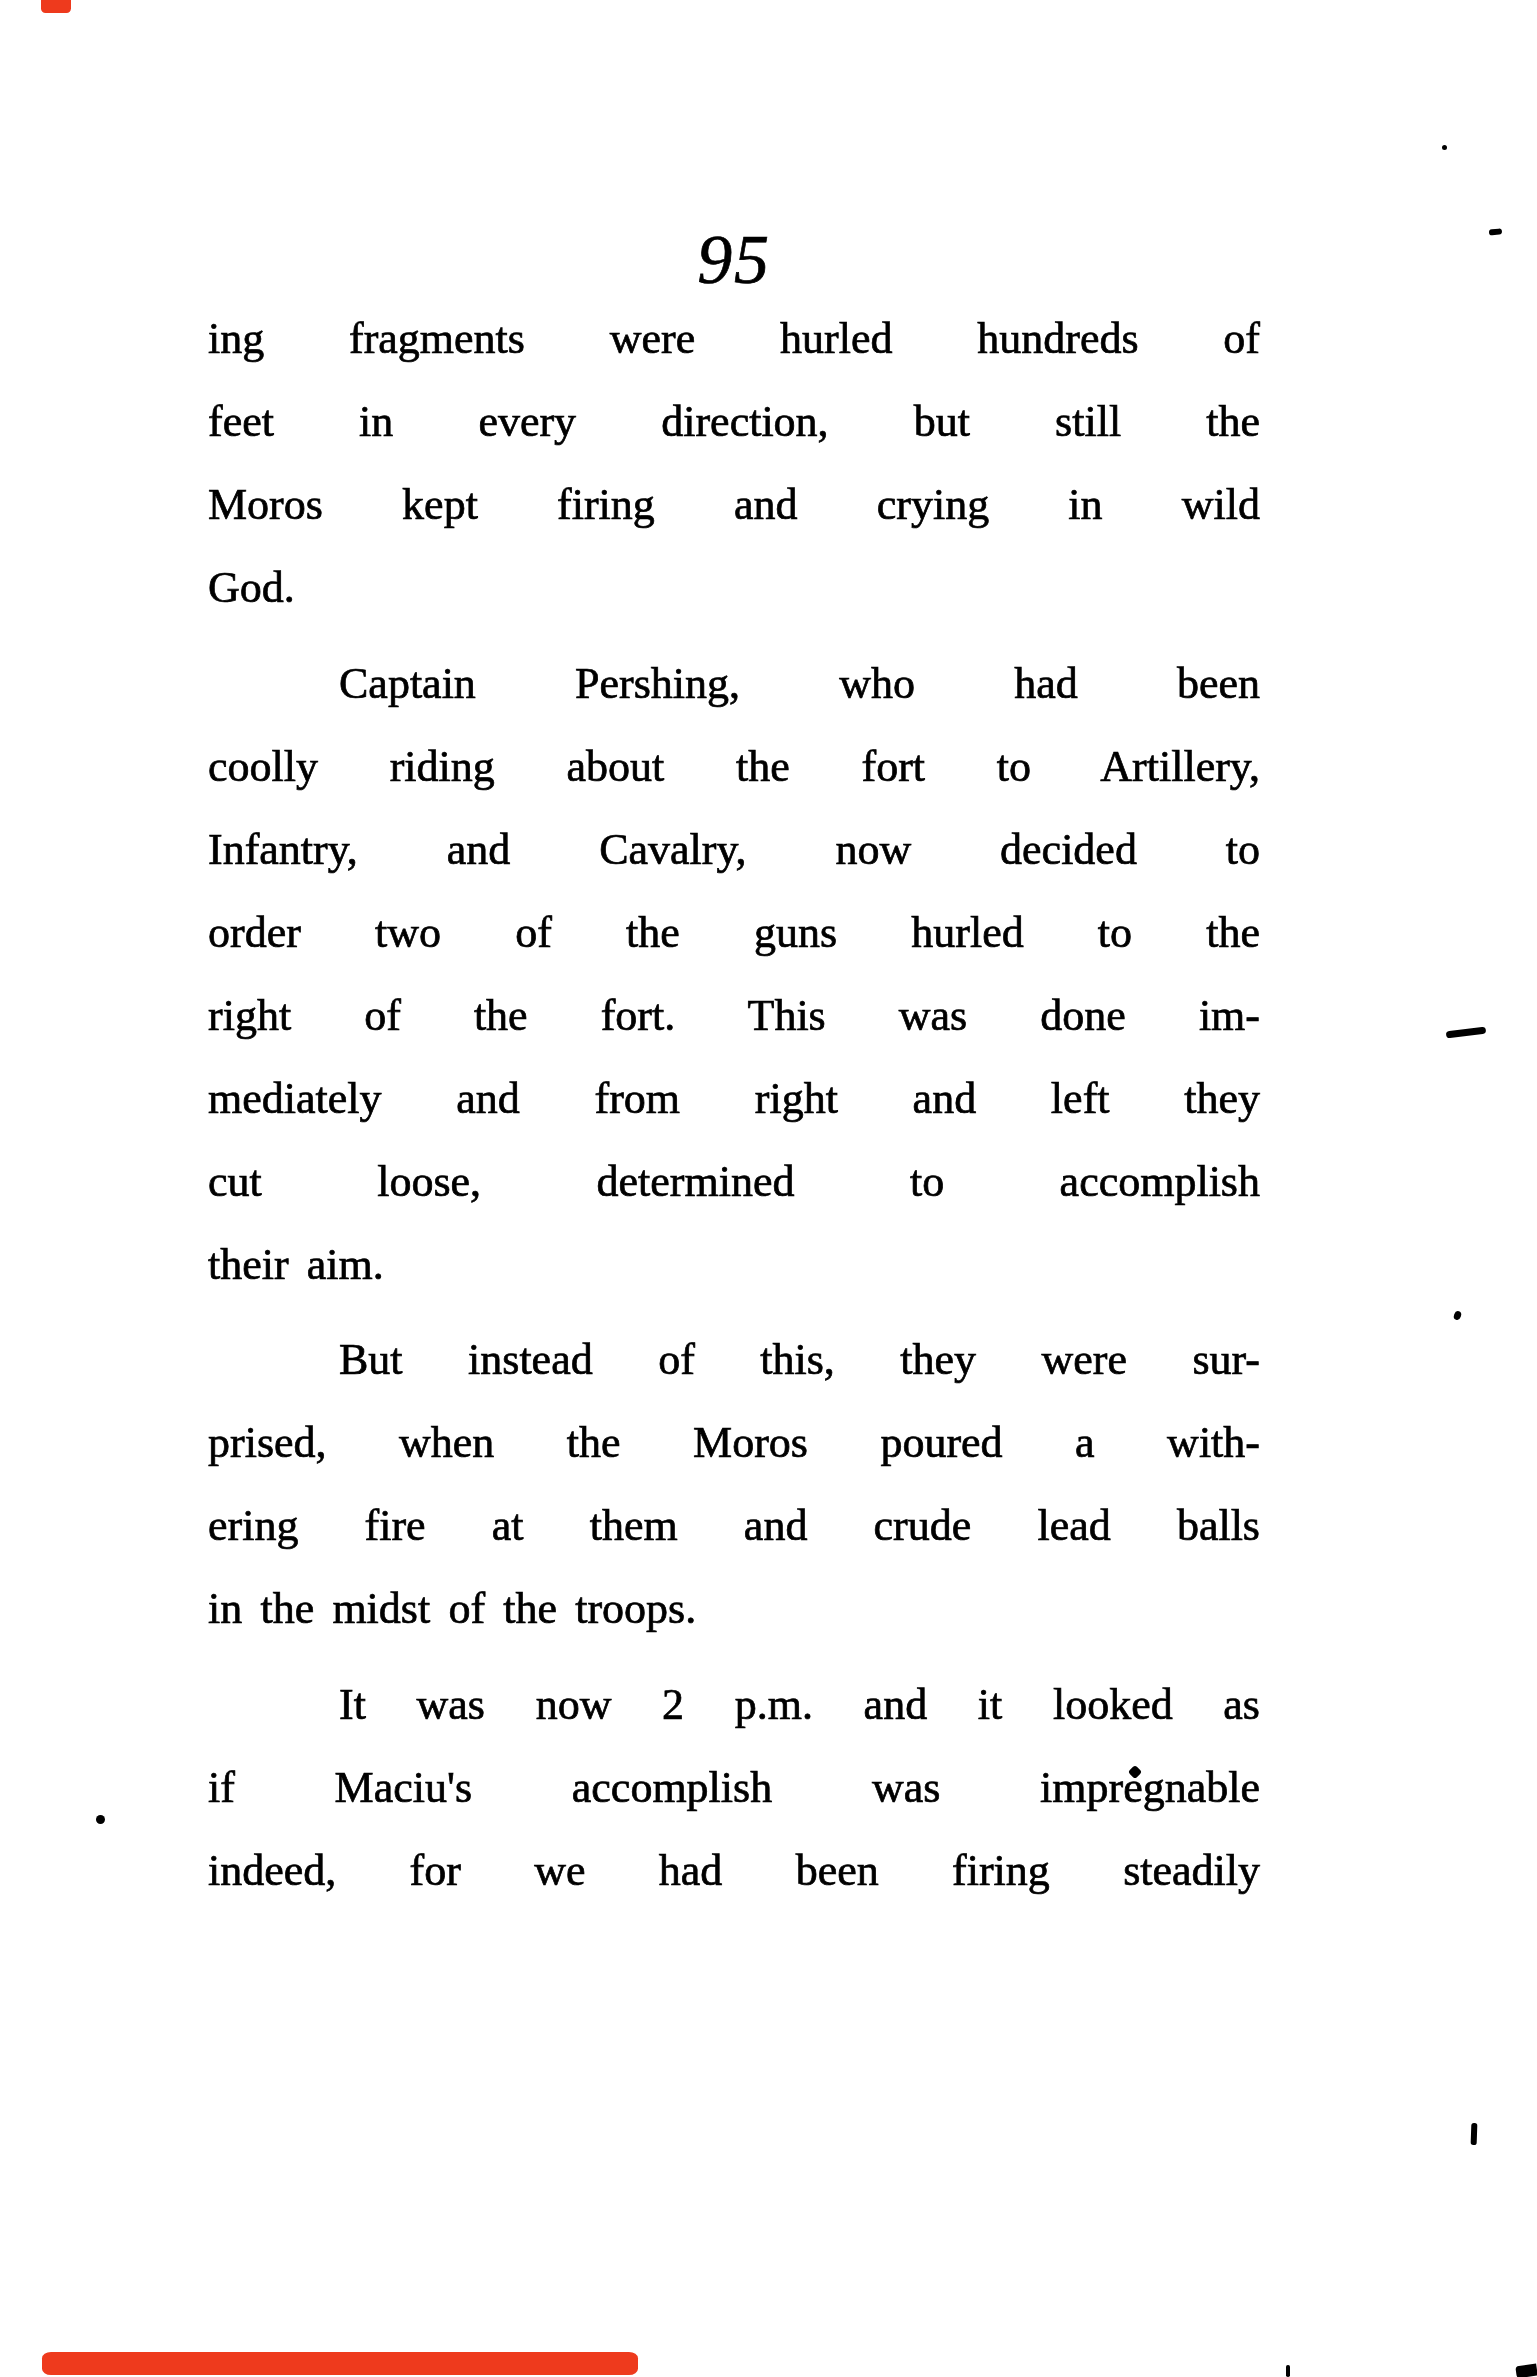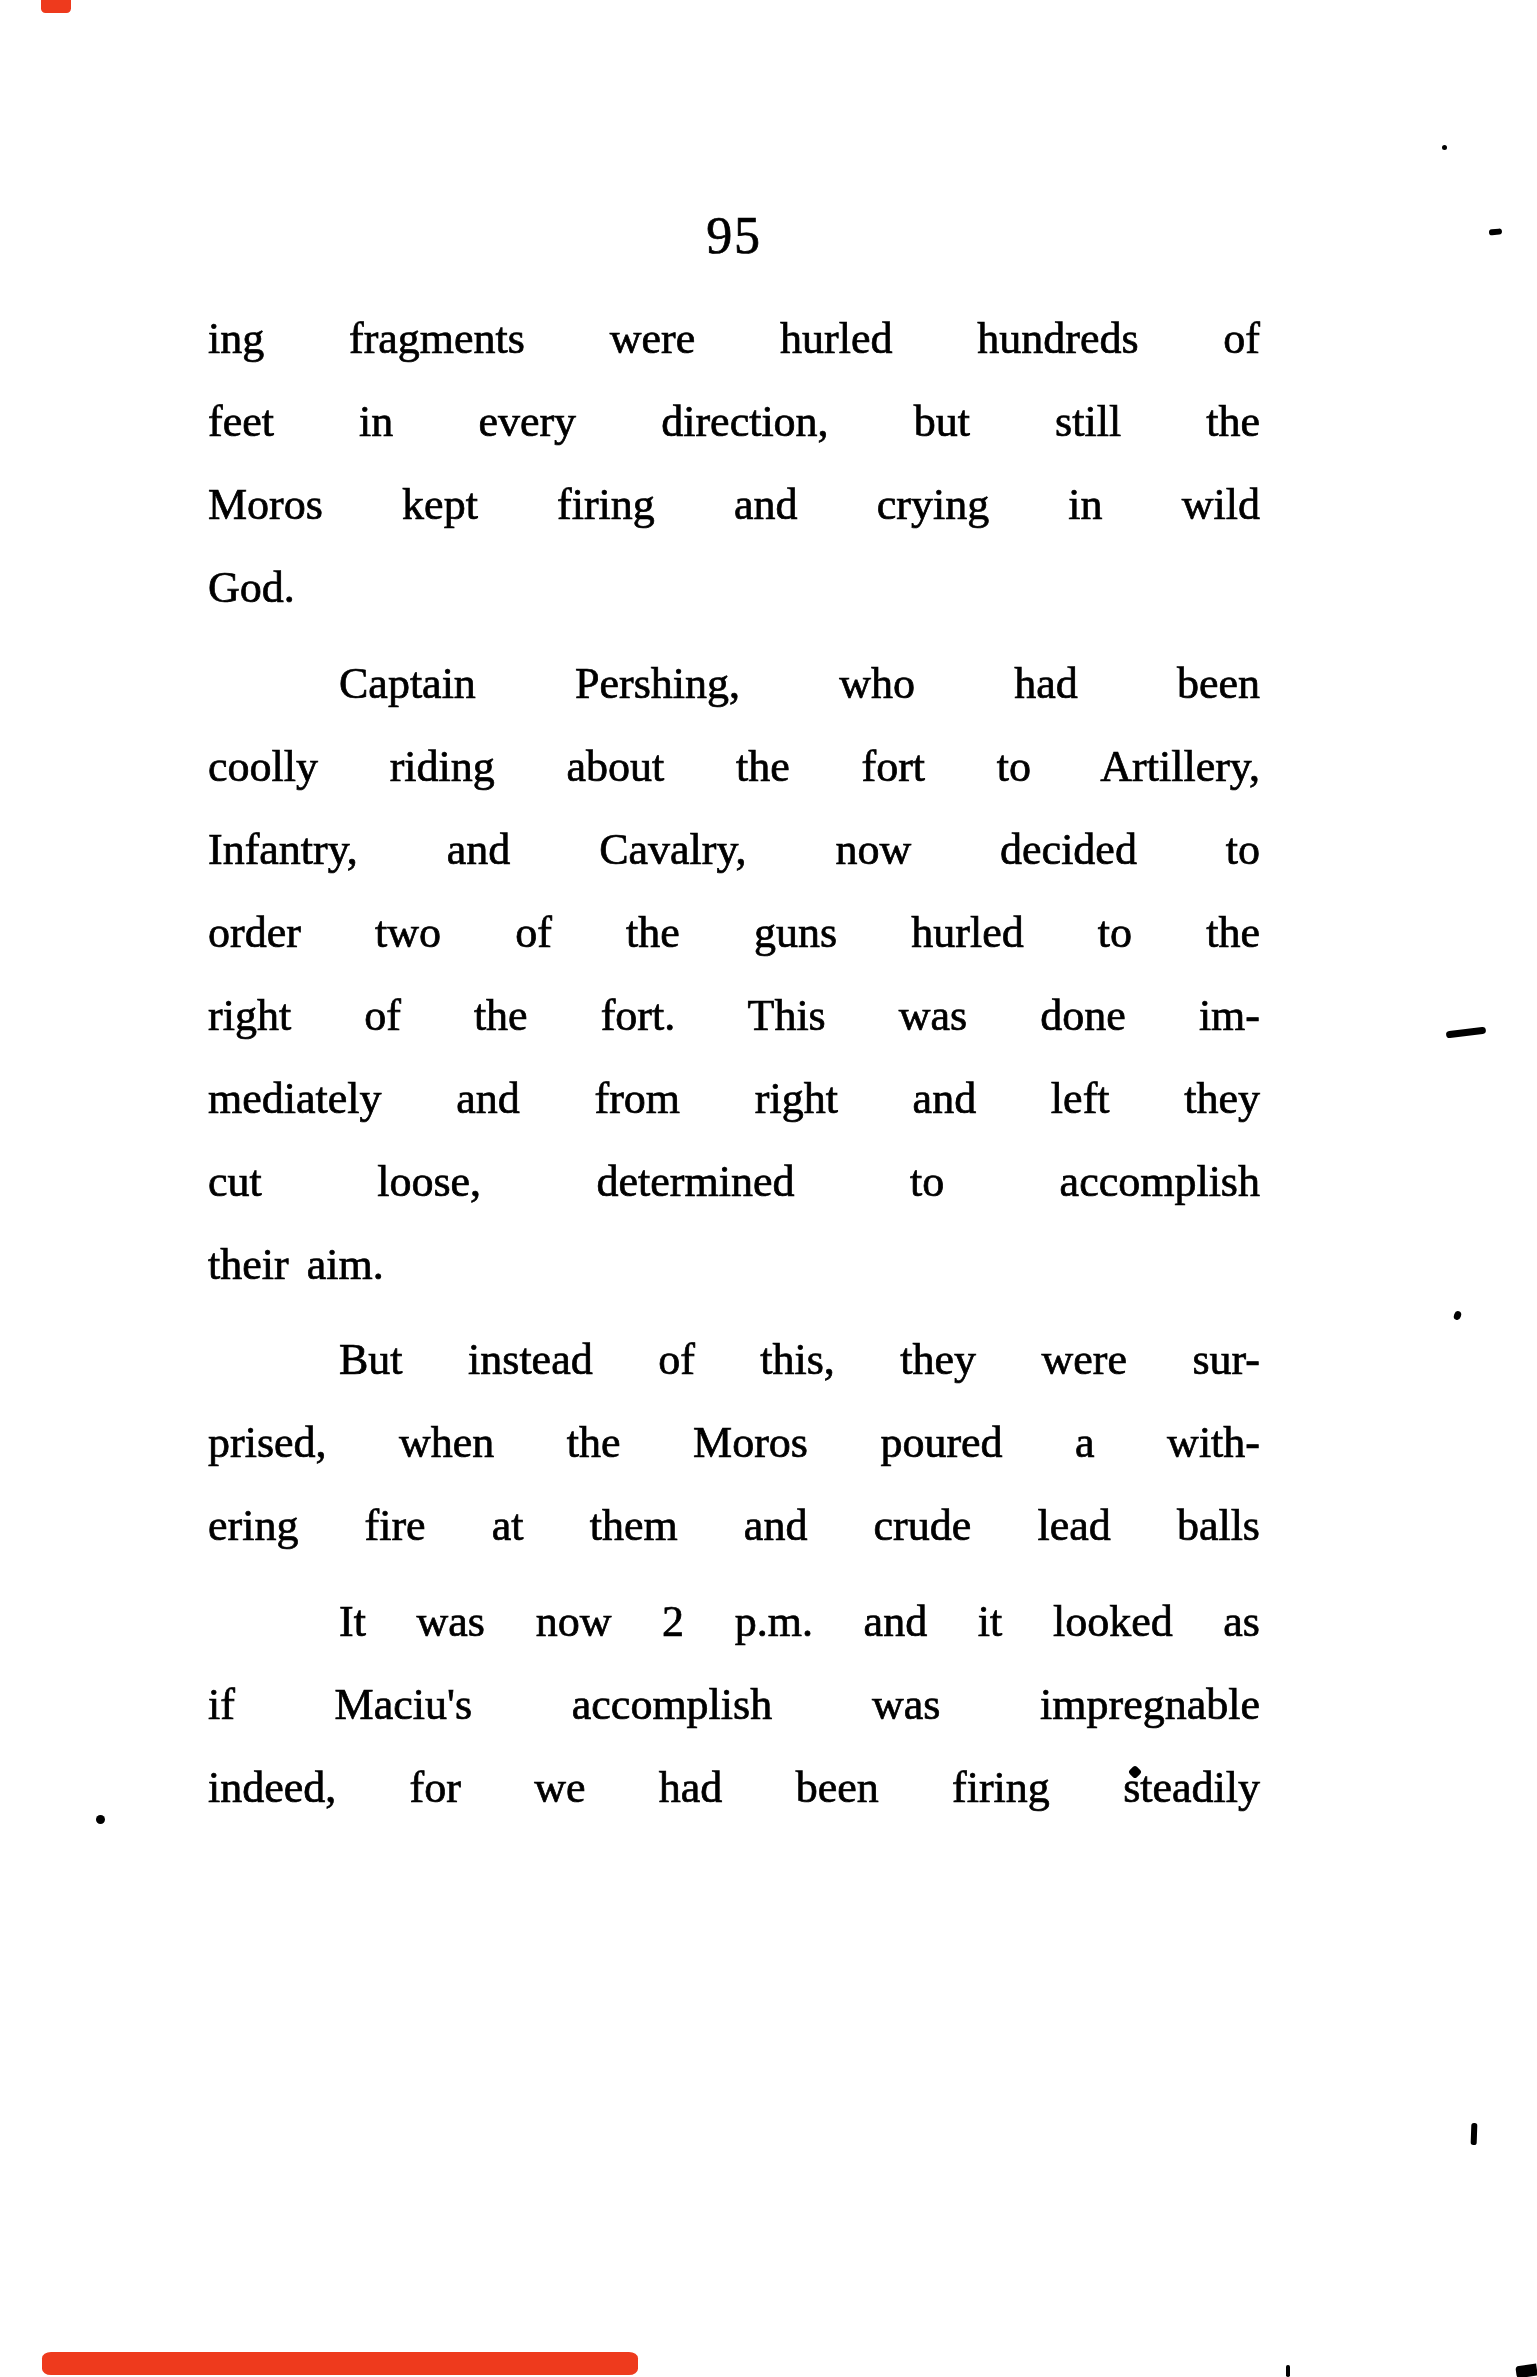--- a/index.html
+++ b/index.html
@@ -32,26 +32,27 @@
   }
   .bar-bottom {
     left: 42px; top: 2352px;
     width: 596px; height: 22.6px;
     border-radius: 9px / 6.3px;
   }
   
   .pagenum {
     position: absolute;
     left: 208px;
-    top: 210px;
+    top: 225px;
     width: 1052px;
     text-align: center;
-    font-size: 52px;
+    font-size: 70px;
     line-height: 1;
     letter-spacing: 1.8px;
+    font-style: italic;
     -webkit-text-stroke: 0.7px #000;
   }
   
   .textblock {
     position: absolute;
     left: 208px;
     top: 297px;
     width: 1052px;
     font-size: 44px;
     line-height: 83px;
@@ -98,20 +99,21 @@
         <div class="line">order two of the guns hurled to the</div>
         <div class="line">right of the fort. This was done im-</div>
         <div class="line">mediately and from right and left they</div>
         <div class="line">cut loose, determined to accomplish</div>
         <div class="line lastleft">their aim.</div>
       </div>
       <div class="para">
         <div class="line indent">But instead of this, they were sur-</div>
         <div class="line">prised, when the Moros poured a with-</div>
         <div class="line">ering fire at them and crude lead balls</div>
+        <div class="line lastleft">in the midst of the troops.</div>
       </div>
       <div class="para">
         <div class="line indent">It was now 2 p.m. and it looked as</div>
         <div class="line">if Maciu's accomplish was impregnable</div>
         <div class="line">indeed, for we had been firing steadily</div>
       </div>
     </div>
 
   <div id="specks">
       <div class="speck" style="left: 1442px; top: 145px; width: 5.4px; height: 5.4px; border-radius: 50%; background: rgb(0, 0, 0);"></div>

